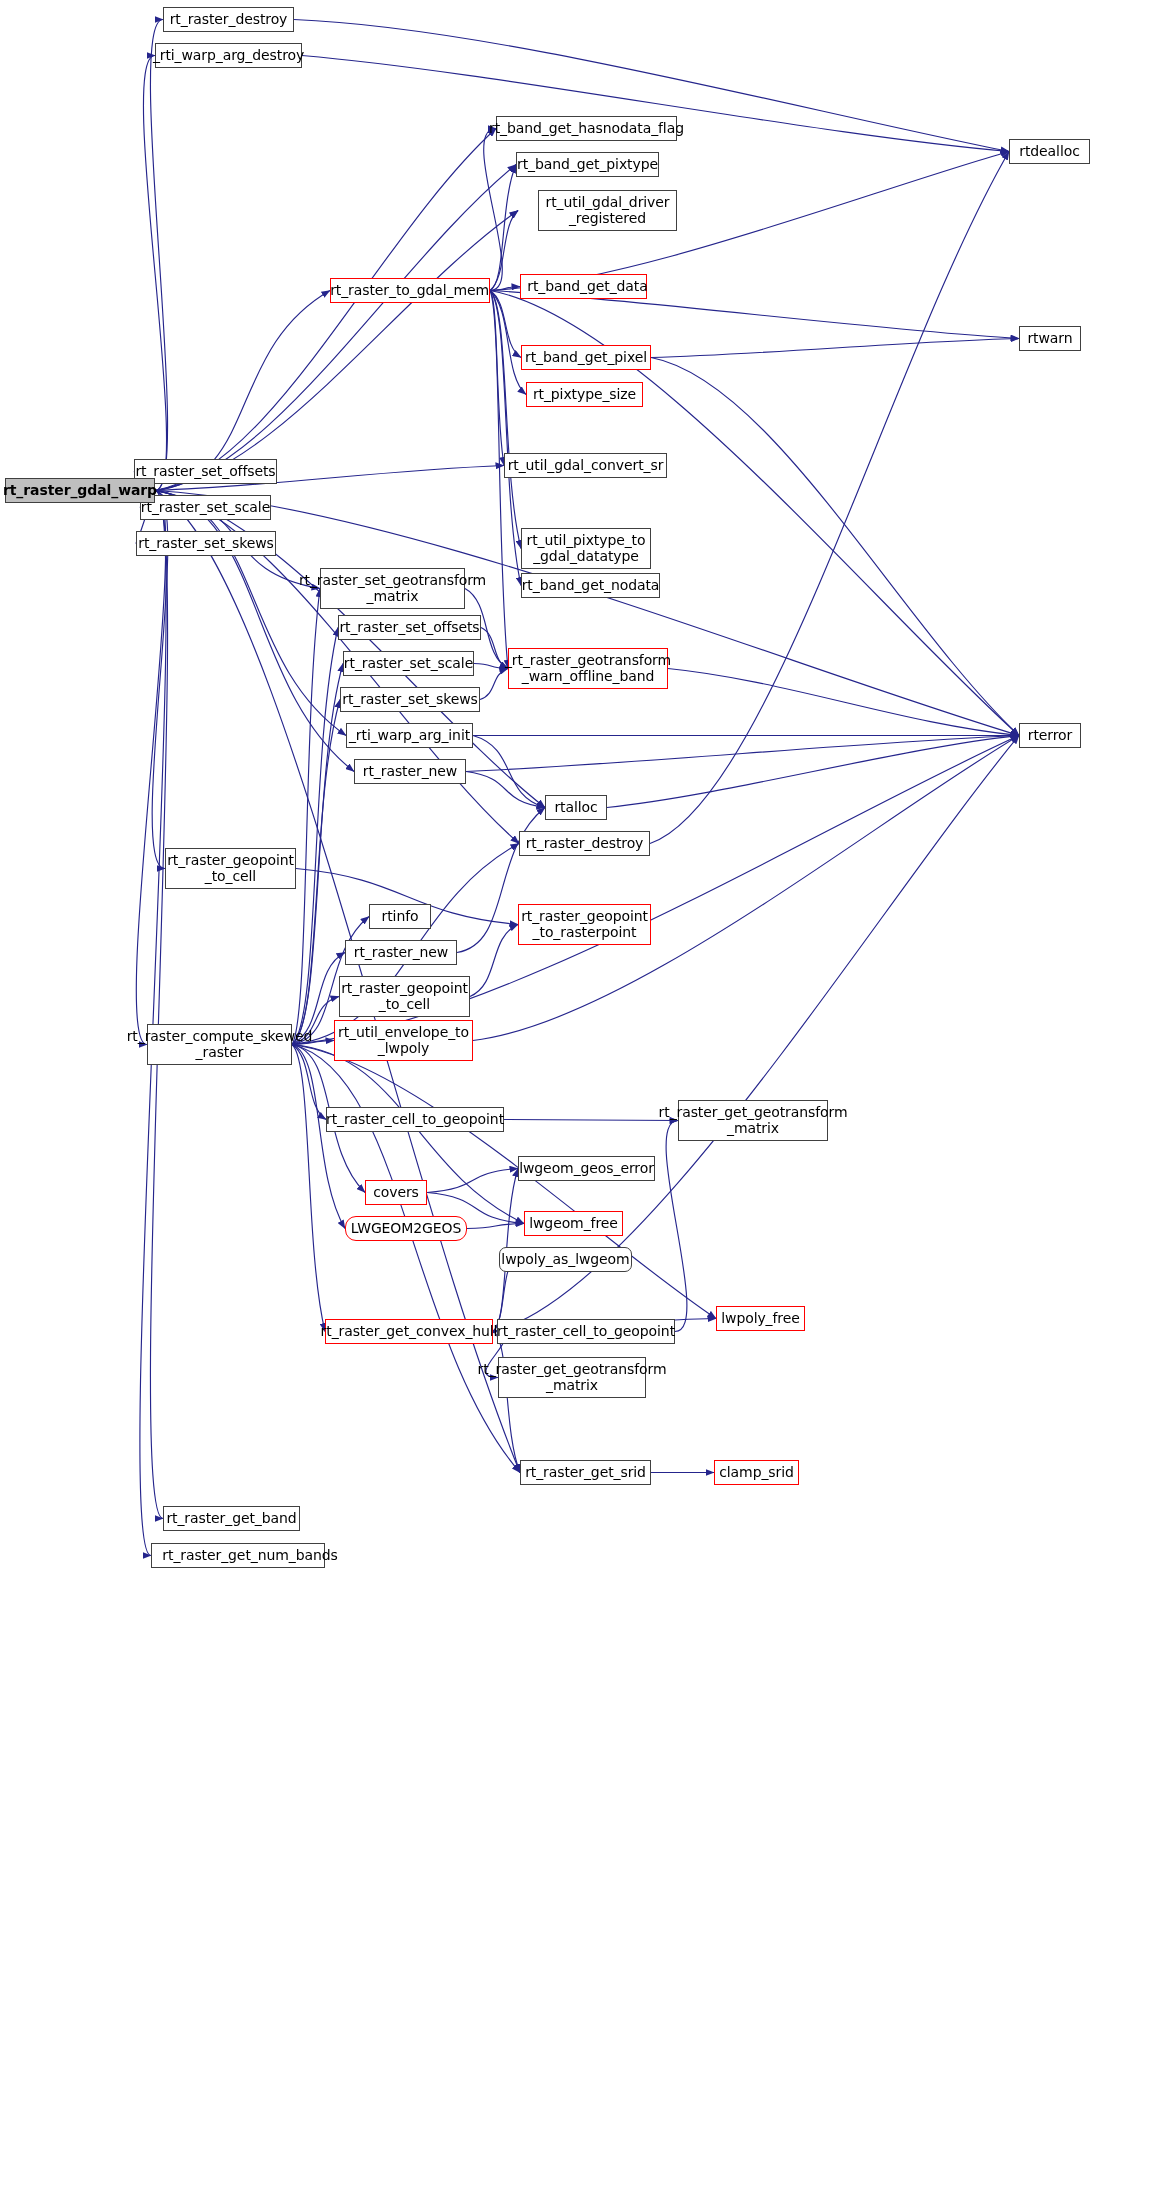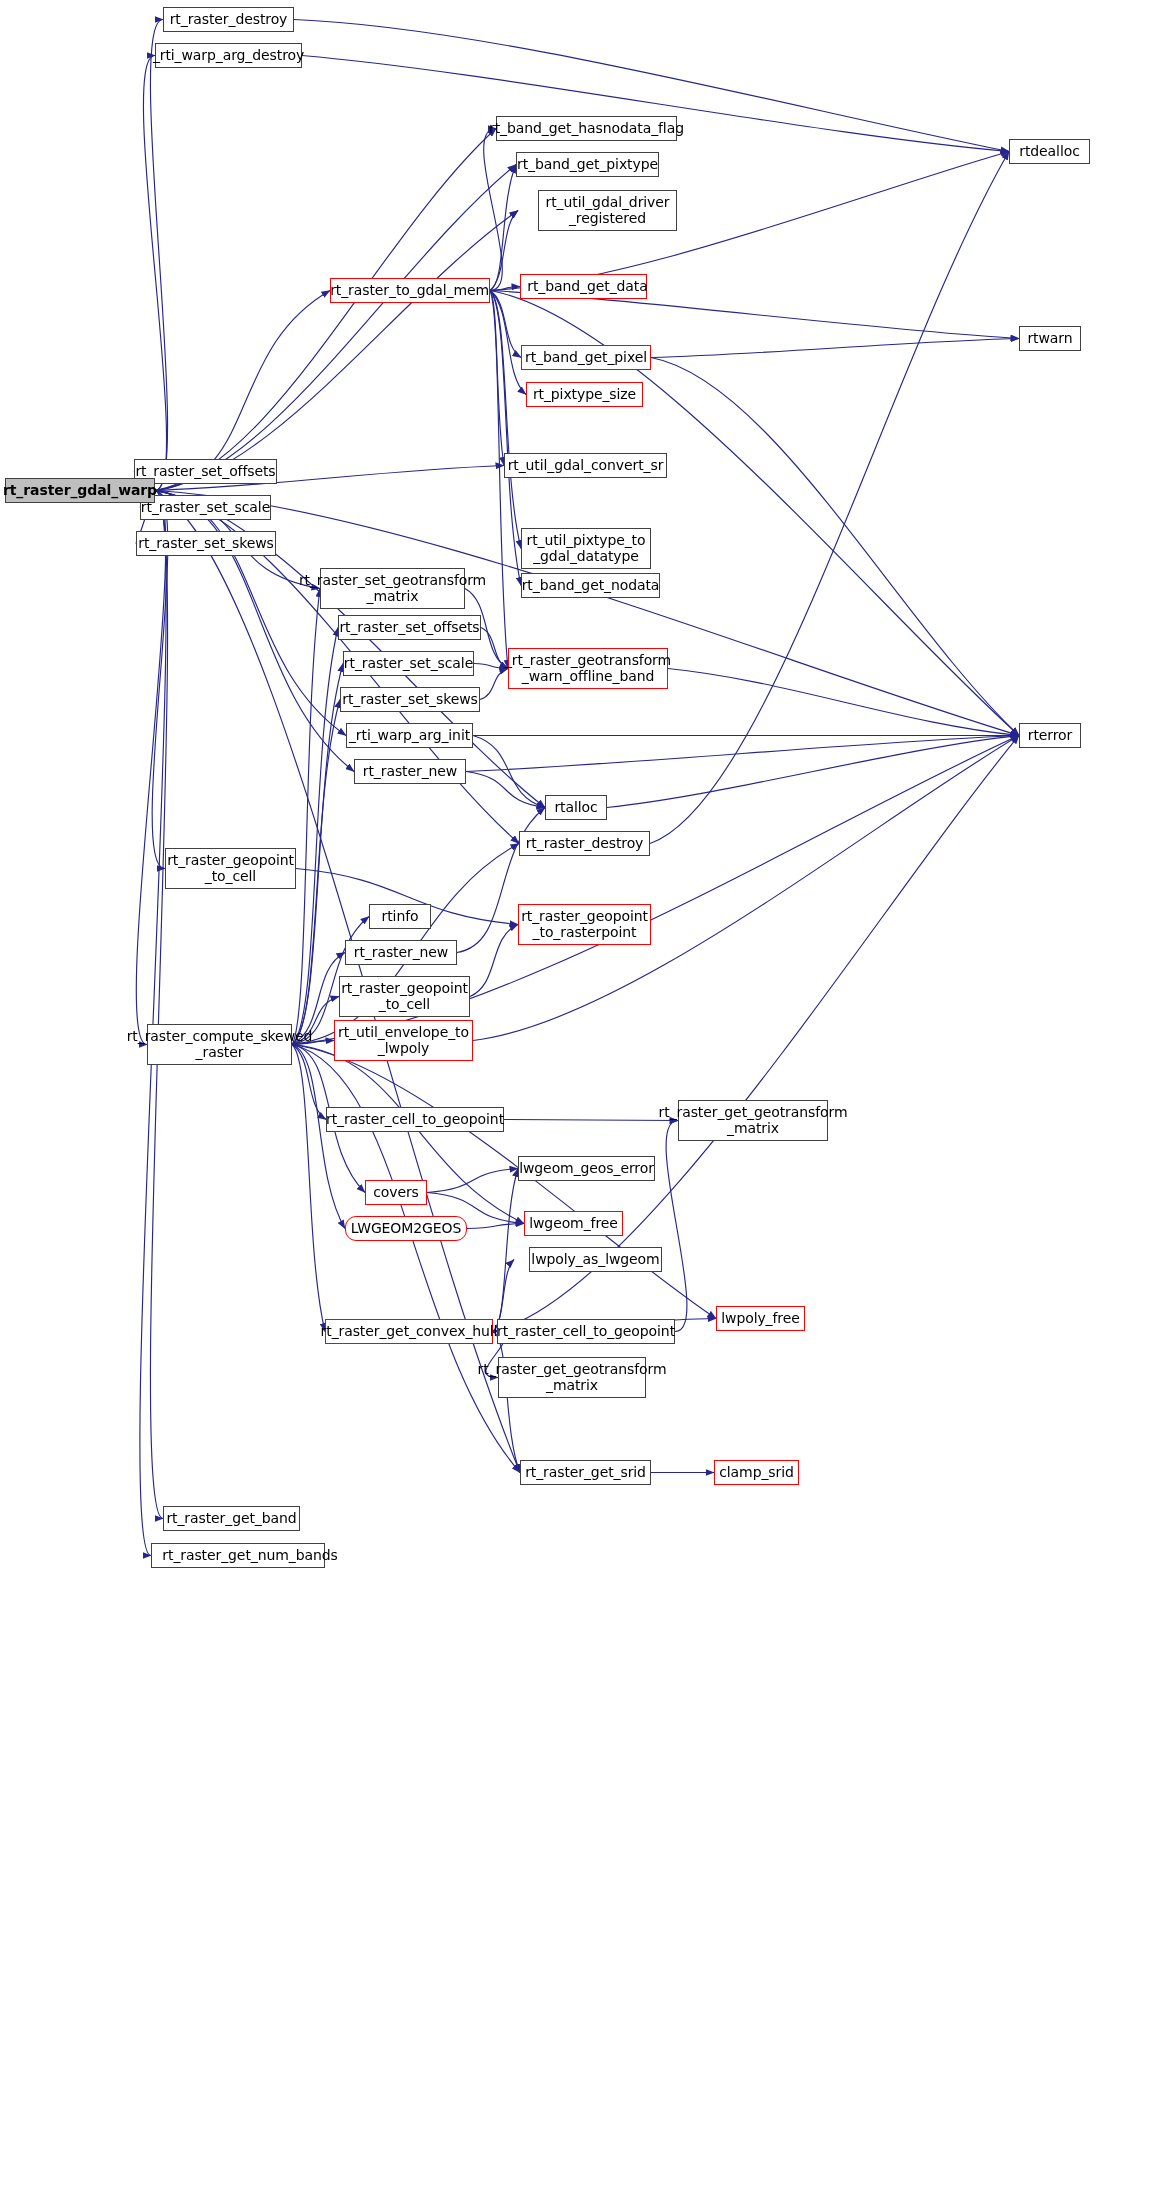--- a/index.html
+++ b/index.html
@@ -154,21 +154,21 @@
 _lwpoly</span></div>
       <div class="node" style="left: 147px; top: 1024px; width: 145px; height: 41px;"><span>rt_raster_compute_skewed
 _raster</span></div>
       <div class="node" style="left: 678px; top: 1100px; width: 150px; height: 41px;"><span>rt_raster_get_geotransform
 _matrix</span></div>
       <div class="node" style="left: 326px; top: 1107px; width: 178px; height: 25px;"><span>rt_raster_cell_to_geopoint</span></div>
       <div class="node" style="left: 518px; top: 1156px; width: 137px; height: 25px;"><span>lwgeom_geos_error</span></div>
       <div class="node red" style="left: 365px; top: 1180px; width: 62px; height: 25px;"><span>covers</span></div>
       <div class="node red" style="left: 524px; top: 1211px; width: 99px; height: 25px;"><span>lwgeom_free</span></div>
       <div class="node red" style="left: 345px; top: 1216px; width: 122px; height: 25px; border-radius: 11px;"><span>LWGEOM2GEOS</span></div>
-      <div class="node" style="left: 529px; top: 1247px; width: 133px; height: 25px;"><span>lwpoly_as_lwgeom</span></div>
+      <div class="node" style="left: 499px; top: 1247px; width: 133px; height: 25px; border-radius: 7px;"><span>lwpoly_as_lwgeom</span></div>
       <div class="node red" style="left: 716px; top: 1306px; width: 89px; height: 25px;"><span>lwpoly_free</span></div>
       <div class="node red" style="left: 325px; top: 1319px; width: 168px; height: 25px;"><span>rt_raster_get_convex_hull</span></div>
       <div class="node" style="left: 497px; top: 1319px; width: 178px; height: 25px;"><span>rt_raster_cell_to_geopoint</span></div>
       <div class="node" style="left: 498px; top: 1357px; width: 148px; height: 41px;"><span>rt_raster_get_geotransform
 _matrix</span></div>
       <div class="node" style="left: 520px; top: 1460px; width: 131px; height: 25px;"><span>rt_raster_get_srid</span></div>
       <div class="node red" style="left: 714px; top: 1460px; width: 85px; height: 25px;"><span>clamp_srid</span></div>
       <div class="node" style="left: 163px; top: 1506px; width: 137px; height: 25px;"><span>rt_raster_get_band</span></div>
       <div class="node" style="left: 151px; top: 1543px; width: 174px; height: 25px; padding-left: 24px;"><span>rt_raster_get_num_bands</span></div>
     </div>

